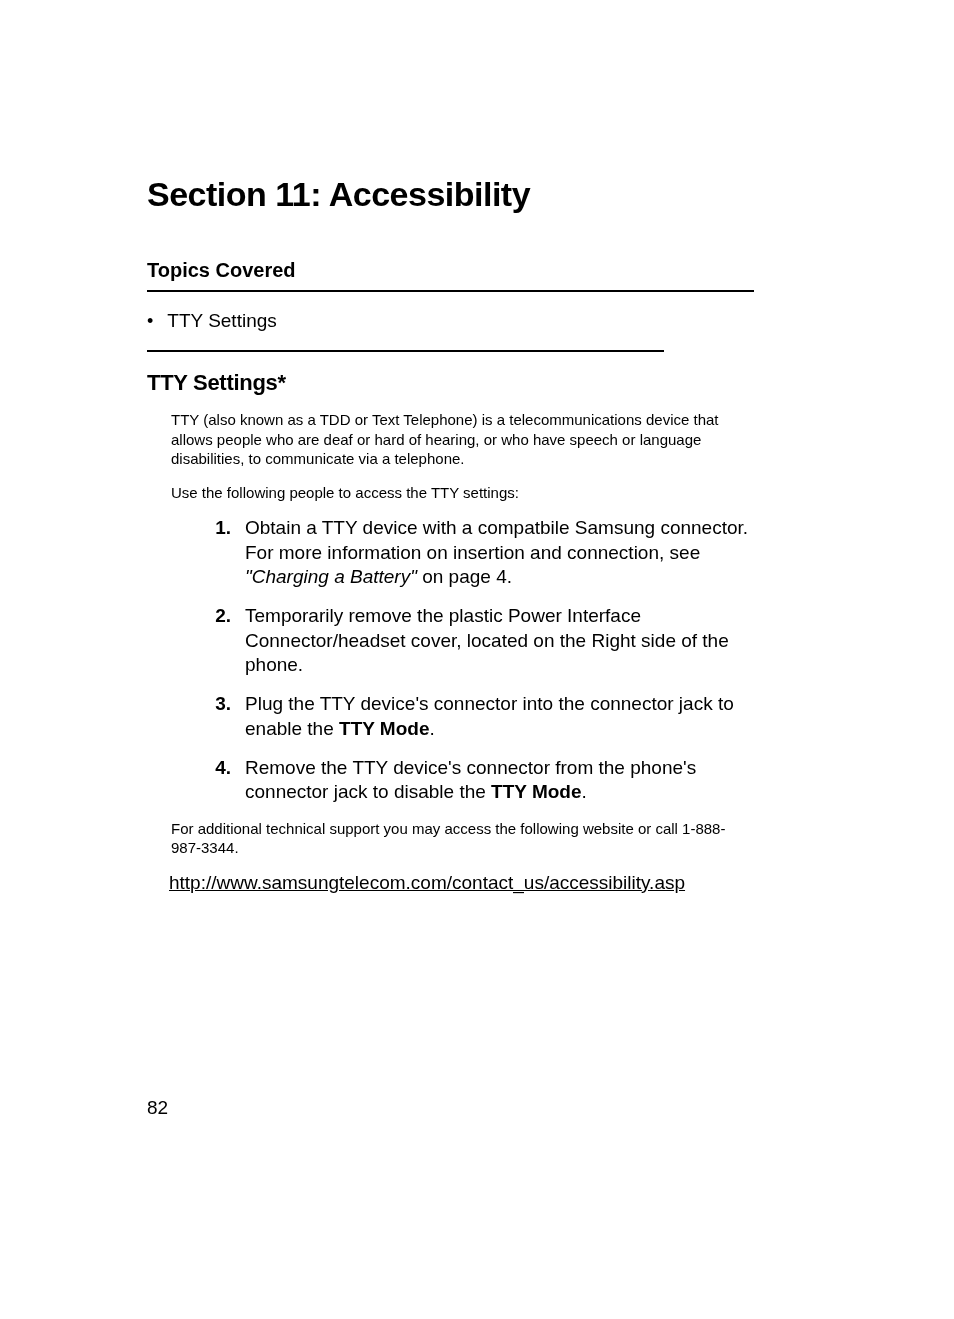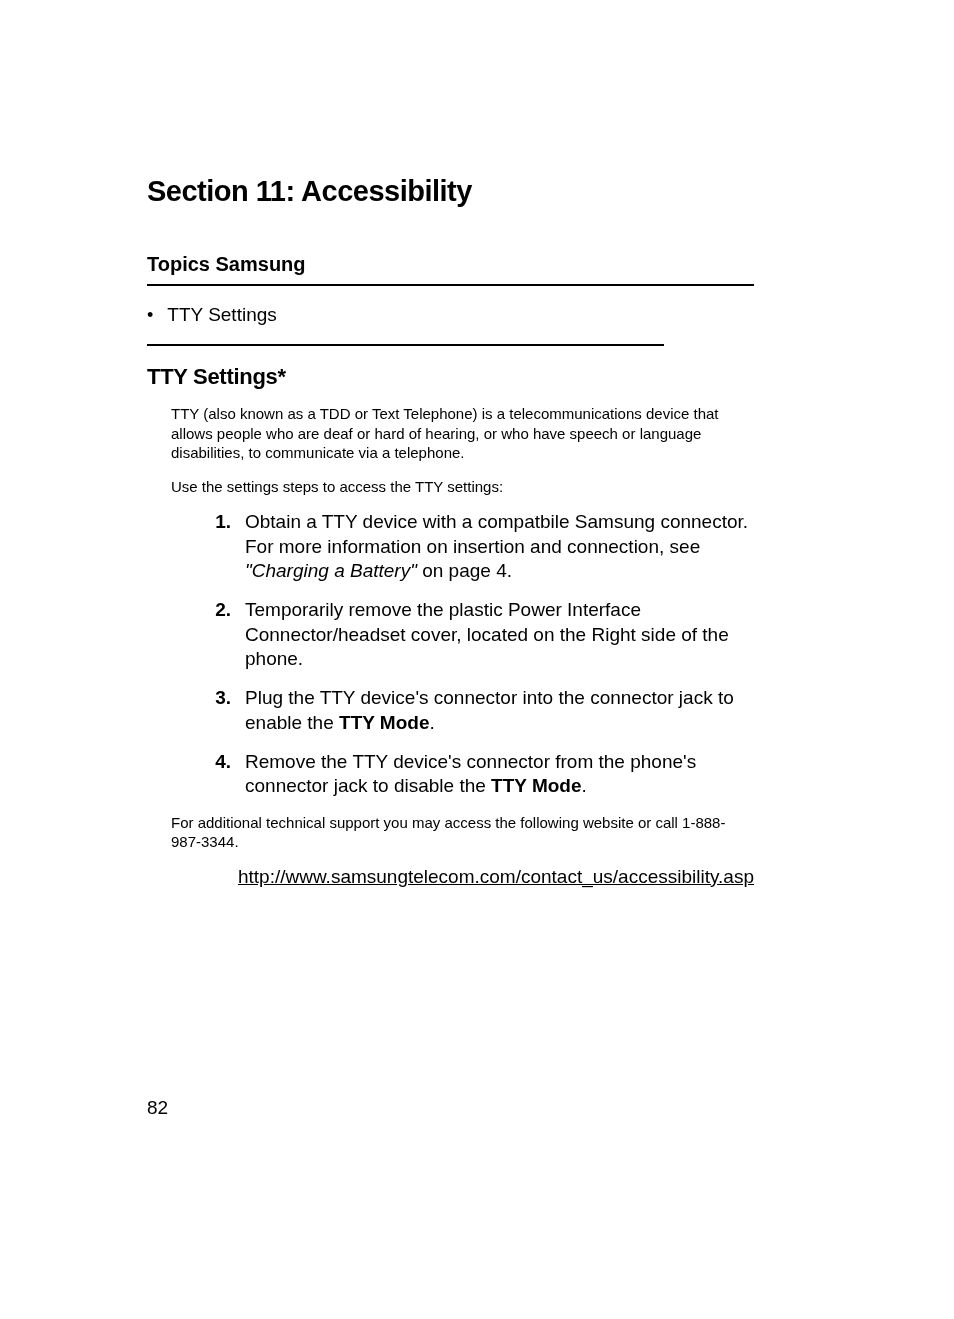--- a/index.html
+++ b/index.html
@@ -7,21 +7,21 @@
       background: #fff;
       color: #000;
       margin: 0;
       width: 954px;
       height: 1319px;
       position: relative;
       box-sizing: border-box;
       padding: 175px 200px 0 147px;
     }
     .section-title {
-      font-size: 29px;
+      font-size: 34px;
       font-weight: 900;
       margin-bottom: 45px;
       letter-spacing: -0.5px;
     }
     .topics-header {
       font-size: 20px;
       font-weight: bold;
       font-stretch: condensed;
       margin-bottom: 6px;
     }
@@ -82,51 +82,50 @@
     }
     .bold {
       font-weight: bold;
     }
     .italic {
       font-style: italic;
     }
     .link {
       text-decoration: underline;
       font-size: 19px;
-      margin-left: 5px;
+      margin-left: 22px;
       font-stretch: condensed;
-      text-align: right;
     }
     .page-num {
       position: absolute;
       bottom: 200px;
       left: 147px;
       font-size: 19px;
       font-stretch: condensed;
     }
   </style>
 </head>
 <body>
 
 <div class="section-title">Section 11: Accessibility</div>
 
-<div class="topics-header">Topics Samsung</div>
+<div class="topics-header">Topics Covered</div>
 <hr class="topics-hr">
 
 <div class="bullet-row">
   <span class="bullet">•</span>
   <span>TTY Settings</span>
 </div>
 
 <hr class="thin-hr">
 
 <div class="subheading">TTY Settings*</div>
 
 <div class="body-text">TTY (also known as a TDD or Text Telephone) is a telecommunications device that allows people who are deaf or hard of hearing, or who have speech or language disabilities, to communicate via a telephone.</div>
-<div class="body-text">Use the settings steps to access the TTY settings:</div>
+<div class="body-text">Use the following people to access the TTY settings:</div>
 
 <div class="steps">
   <div class="step">
     <div class="step-num">1.</div>
     <div class="step-text">
       <span>Obtain a TTY device with a compatbile Samsung connector. For more information on insertion and connection, see </span><span class="italic">"Charging a Battery"</span><span>  on page 4.</span>
     </div>
   </div>
   <div class="step">
     <div class="step-num">2.</div>

